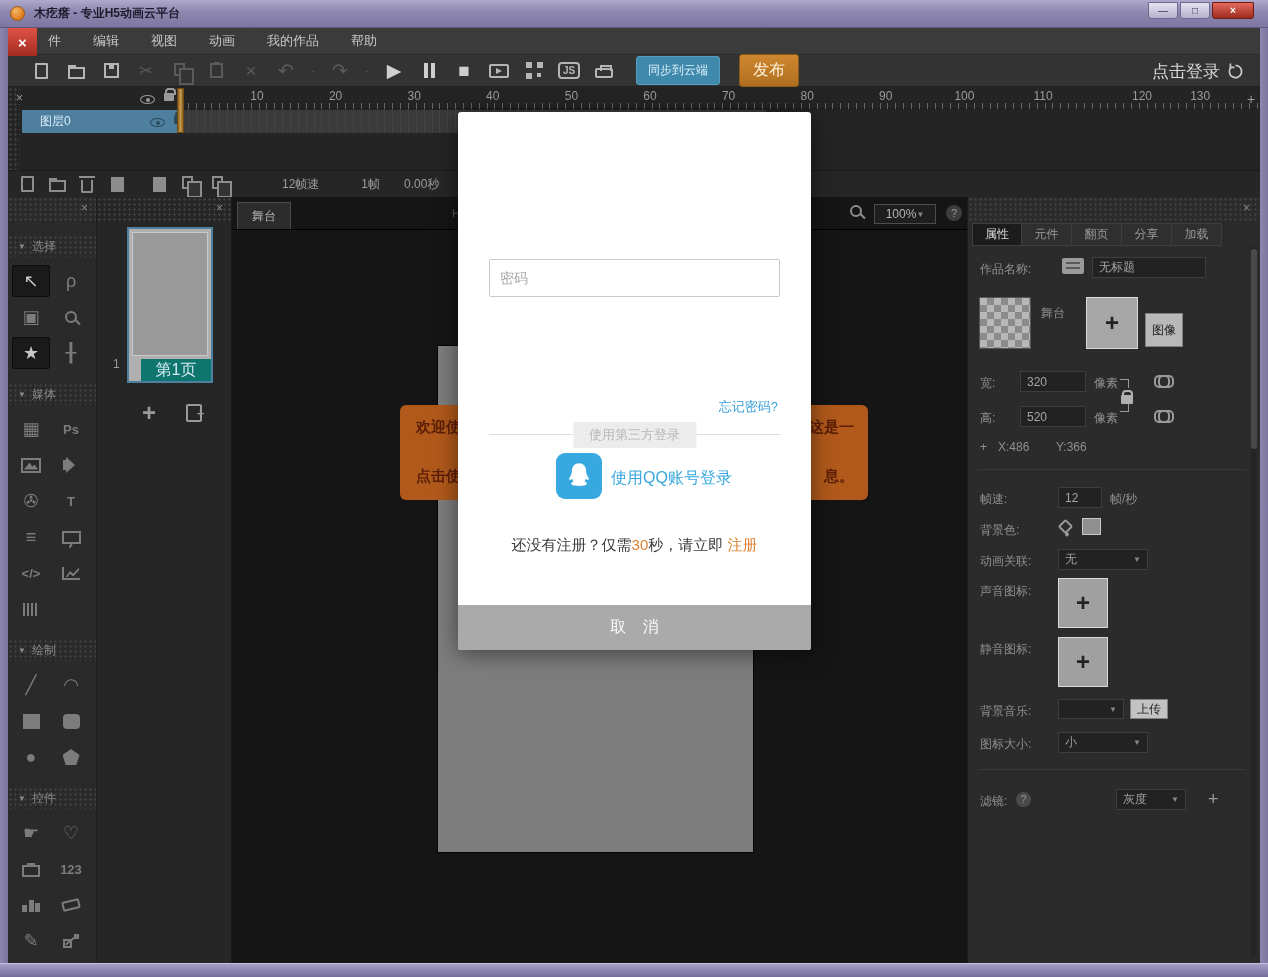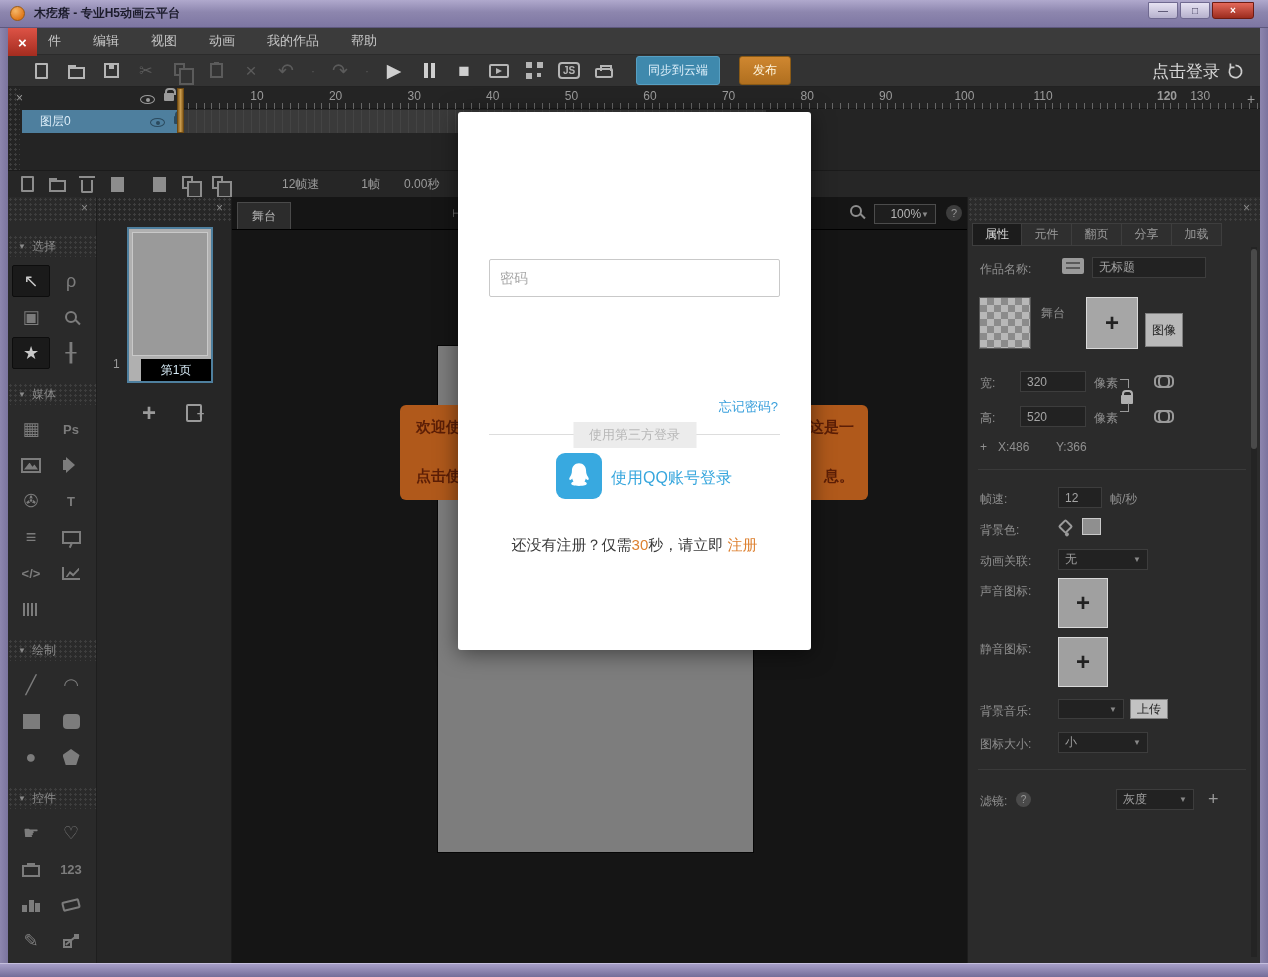--- a/index.html
+++ b/index.html
@@ -23,21 +23,21 @@
   .menu-item{color:#c6c6c6;font-size:13px;cursor:default}
   #panel-close-btn{left:8px;top:28px;width:29px;height:28px;background:linear-gradient(#dd5346,#a42c1f);color:#fff;font-size:15px;font-weight:bold;display:flex;align-items:center;justify-content:center;z-index:30}
 
   
   #toolbar{left:8px;top:55px;width:1252px;height:32px;background:#333;border-bottom:1px solid #222;display:flex;align-items:center;padding-left:22px;gap:13px;color:#b5b5b5}
   .tbi{display:flex;align-items:center;justify-content:center;width:22px;height:22px}
   .dim{color:#5b5b5b}
   .tglyph{font-size:16px;line-height:1}
   .tglyph.big{font-size:19px}
   .btn-sync{background:#3f89ad;border:1px solid #579fc2;color:#def0fb;border-radius:3px;padding:5px 11px;font-size:12px;margin-left:8px}
-  .btn-publish{background:linear-gradient(#cf8730,#b06f1f);border:1px solid #8a5a16;color:#fdf3da;border-radius:3px;padding:5px 13px;font-size:12px;margin-left:6px}
+  .btn-publish{background:linear-gradient(#cf8730,#b06f1f);border:1px solid #8a5a16;color:#fdf3da;border-radius:3px;padding:5px 13px;font-size:16px;margin-left:6px}
   #login-entry{position:absolute;right:16px;top:0;height:32px;display:flex;align-items:center;gap:7px;color:#d8d8d8;font-size:17px}
 
   
   #timeline{left:8px;top:87px;width:1252px;height:110px;background:#242424;border-bottom:1px solid #161616}
   #tl-leftstrip{left:0;top:0;width:12px;height:110px}
   #tl-ruler{left:172px;top:0;width:1080px;height:22px;border-bottom:1px solid #1a1a1a}
   #tl-ticks{left:172px;top:16px;width:1080px;height:6px;background:repeating-linear-gradient(90deg,#666 0 1px,transparent 1px 7.86px)}
   .ruler-num{position:absolute;top:2px;width:24px;text-align:center;color:#9b9b9b;font-size:12px}
   #ruler-plus{left:1239px;top:4px;color:#9b9b9b;font-size:14px}
   #tl-playhead{left:169px;top:1px;width:7px;height:45px;background:linear-gradient(90deg,#8a5f1e,#c79a4d 50%,#8a5f1e);border:1px solid #6e4a12;z-index:3}
@@ -56,30 +56,30 @@
   .tb-grid{display:grid;grid-template-columns:40px 40px;justify-content:center;row-gap:4px;margin-top:8px}
   .tool{width:38px;height:32px;display:flex;align-items:center;justify-content:center;color:#7c7c7c}
   .tool.active{background:#1a1a1a;border:1px solid #0d0d0d;border-radius:2px;color:#c9c9c9}
   .tg{font-size:18px;line-height:1}
   .tg.tt{font-size:13px;font-weight:bold}
 
   
   #pagespanel{left:97px;top:197px;width:135px;height:766px;background:#262626;border-right:1px solid #1b1b1b}
   #page-thumb{left:30px;top:30px;width:86px;height:156px;border:2px solid #4e7f9e;background:#b0b0b0}
   #page-thumb .inner{position:absolute;left:3px;top:3px;right:3px;bottom:25px;background:#9a9a9a;border:1px solid #c9c9c9}
-  #page-thumb .plabel{position:absolute;left:12px;right:0;bottom:0;height:22px;background:#000000;color:#d5e9f5;display:flex;align-items:center;justify-content:center;font-size:12px}
+  #page-thumb .plabel{position:absolute;left:12px;right:0;bottom:0;height:22px;background:#0f766e;color:#d5e9f5;display:flex;align-items:center;justify-content:center;font-size:16px}
   #page-num{left:16px;top:160px;color:#9a9a9a;font-size:12px}
   .page-btn{color:#9a9a9a;font-size:24px;display:flex;align-items:center;justify-content:center}
 
   
   #canvas{left:232px;top:197px;width:735px;height:766px;background:#151515}
   #stage-tab{left:5px;top:5px;width:54px;height:27px;background:#2c2c2c;border:1px solid #4a4a4a;border-bottom:none;color:#b5b5b5;display:flex;align-items:center;justify-content:center;font-size:12px}
   #canvas-tabline{left:0;top:32px;width:735px;height:1px;background:#000}
   #zoom-mag{left:618px;top:8px;color:#8d8d8d}
-  #zoom-box{left:642px;top:7px;width:62px;height:20px;background:#1e1e1e;border:1px solid #4c4c4c;color:#b5b5b5;display:flex;align-items:center;justify-content:flex-end;padding:0 6px;font-size:12px}
+  #zoom-box{left:642px;top:7px;width:62px;height:20px;background:#1e1e1e;border:1px solid #4c4c4c;color:#b5b5b5;display:flex;align-items:center;justify-content:center;padding:0 6px;font-size:12px}
   #zoom-box .dd{font-size:8px;color:#888}
   #canvas-help{left:714px;top:8px;width:16px;height:16px;border-radius:50%;background:#3d3d3d;color:#999;display:flex;align-items:center;justify-content:center;font-size:11px}
   #splitter{left:220px;top:10px;color:#777;font-size:11px}
   #stage-rect{left:205px;top:148px;width:317px;height:508px;background:#7d7d7d;border:1px solid #060606}
   #welcome-tip{left:168px;top:208px;width:468px;height:95px;background:#b0591b;border-radius:6px;color:#5c1e06;font-weight:bold;font-size:15px}
   #welcome-tip span{position:absolute}
 
   
   #propspanel{left:967px;top:197px;width:293px;height:766px;background:#2b2b2b;border-left:1px solid #1d1d1d;color:#8f8f8f}
   #ptabs{left:4px;top:26px;display:flex}
@@ -255,21 +255,21 @@
       <span class="ruler-num" style="left: 143.6px;">20</span>
       <span class="ruler-num" style="left: 222.2px;">30</span>
       <span class="ruler-num" style="left: 300.8px;">40</span>
       <span class="ruler-num" style="left: 379.4px;">50</span>
       <span class="ruler-num" style="left: 458px;">60</span>
       <span class="ruler-num" style="left: 536.6px;">70</span>
       <span class="ruler-num" style="left: 615.2px;">80</span>
       <span class="ruler-num" style="left: 693.8px;">90</span>
       <span class="ruler-num" style="left: 772.4px;">100</span>
       <span class="ruler-num" style="left: 851px;">110</span>
-      <span class="ruler-num" style="left: 975px; font-weight: bold;">120</span>
+      <span class="ruler-num" style="left: 950px;">120</span>
       <span class="ruler-num" style="left: 1008.2px;">130</span>
     </div>
   <div id="tl-ticks" class="abs"></div>
   <span id="ruler-plus" class="abs">+</span>
   <div id="tl-playhead" class="abs"></div>
   <div id="layer-row" class="abs">
     <span class="lname">图层0</span>
     <span class="abs" style="left:128px;top:6px;color:#2b4a5e"><span class="cssicon i-eye"></span></span>
     <span class="abs" style="left:152px;top:0;color:#2b4a5e"><span class="cssicon i-lock"></span></span>
   </div>
@@ -535,21 +535,21 @@
   <span class="plabel2" style="left:12px;top:539px">图标大小:</span>
   <div class="pselect" style="left:90px;top:535px;width:90px;height:21px">
     <span>小</span>
     <span class="dd">▼</span>
   </div>
 
   <div class="pdivider" style="top:572px"></div>
 
   <span class="plabel2" style="left:12px;top:596px">滤镜:</span>
   <div class="qmark" style="left:48px;top:595px">?</div>
-  <div class="pselect" style="left:148px;top:592px;width:78px;height:21px">
+  <div class="pselect" style="left:148px;top:592px;width:70px;height:21px">
     <span>灰度</span>
     <span class="dd">▼</span>
   </div>
   <span class="abs" style="left:240px;top:592px;color:#9a9a9a;font-size:18px">+</span>
 
   <div id="pscroll" class="abs">
       <div class="thumb"></div>
     </div>
 </div>
 
@@ -560,13 +560,14 @@
   <div id="dlg-divlabel">使用第三方登录</div>
   <div id="dlg-qq-icon">
     <svg width="34" height="34" viewBox="0 0 24 24">
       <path fill="#ffffff" d="M12 3c-3 0-5 2.2-5 5.5 0 1.8-.6 3-1.4 4.2-.5.8-.9 2 .1 2.1.6.1 1.2-.6 1.5-1 .1.7.4 1.4.9 2-1 .4-1.7 1-1.6 1.7.1.9 1.7 1.5 5.5 1.5s5.4-.6 5.5-1.5c.1-.7-.6-1.3-1.6-1.7.5-.6.8-1.3.9-2 .3.4.9 1.1 1.5 1 1-.1.6-1.3.1-2.1C17.6 11.5 17 10.3 17 8.5 17 5.2 15 3 12 3z"></path>
     </svg>
   </div>
   <div id="dlg-qq-text">使用QQ账号登录</div>
   <div id="dlg-register">
     <span>还没有注册？仅需</span><span class="orange">30</span><span>秒，请立即 </span><span class="orange">注册</span>
   </div>
+  <div id="dlg-cancel">取 消</div>
 </div>
 
 </body></html>

